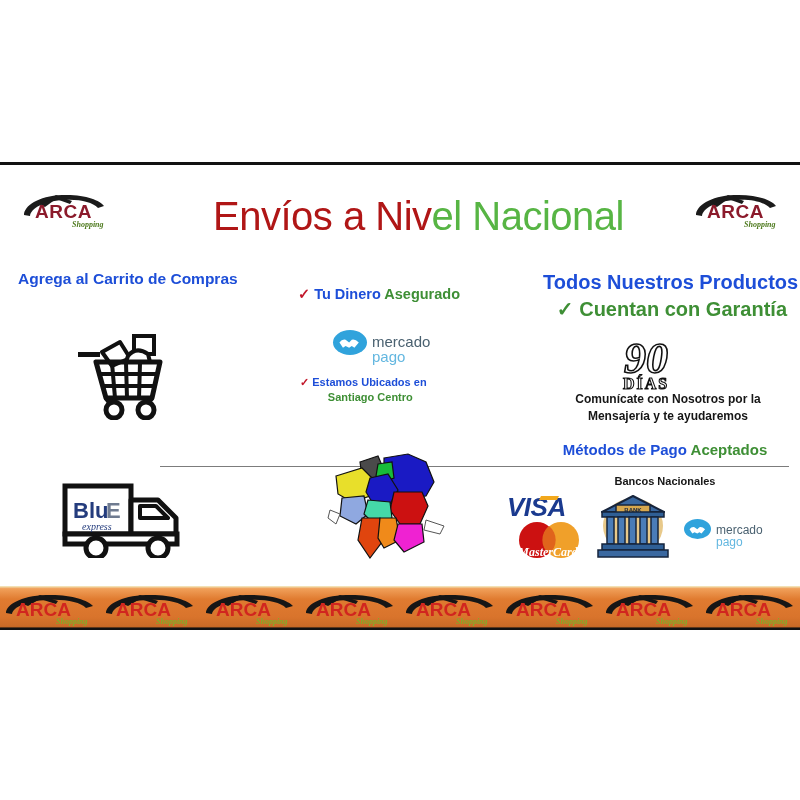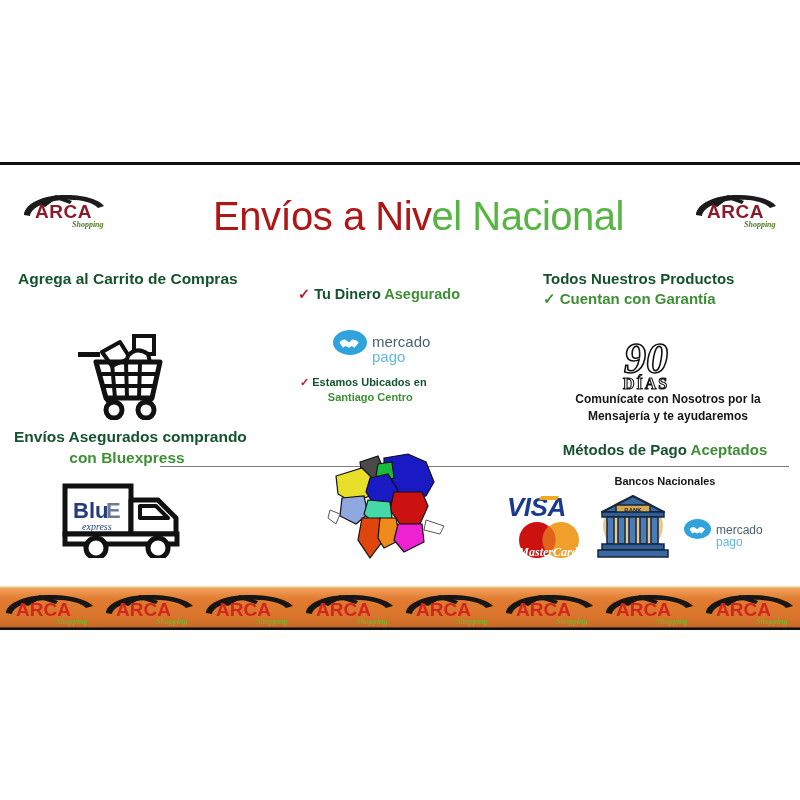--- a/index.html
+++ b/index.html
@@ -47,39 +47,39 @@
   .t-red   { color: #b01616; }
   .t-green { color: #57b544; }
 
   
   .hdr {
     position: absolute;
     font-weight: bold;
     line-height: 1.35;
     white-space: nowrap;
   }
-  .hdr .red   { color: #14532d; }
+  .hdr .red   { color: #1d4ed8; }
   .hdr .green { color: #3e8f35; }
   .chk { font-weight: bold; }
   .chk.red   { color: #c2182b; }
   .chk.green { color: #3e8f35; }
 
   
   #h-carrito   { left: 18px;  top: 269px; font-size: 15.5px; }
   #h-carrito .l2 { display:block; padding-left: 12px; }
   #h-bluex     { left: 14px;  top: 427px; font-size: 15.5px; text-align:center; width: 226px; }
   #h-bluex .l2 { display:block; }
 
   
   #h-dinero    { left: 298px; top: 285px; font-size: 14.5px; }
   #h-ubicados  { left: 300px; top: 375px; font-size: 11px; }
   #h-ubicados .l2 { display:block; text-align:center; padding-left: 14px; }
 
   
-  #h-productos { left: 543px; top: 269px; font-size: 15px; text-align:left; width: 244px;}
+  #h-productos { left: 543px; top: 269px; font-size: 20px; text-align:right; width: 244px;}
   #h-productos .l2 { display:block; }
   #h-metodos   { left: 540px; top: 440px; font-size: 15px; text-align:center; width: 250px; }
 
   
   .rule {
     position: absolute;
     height: 1px;
     background: #7c7c7c;
   }
   #rule-bluex  { left: 160px; top: 466px; width: 300px; }
@@ -204,24 +204,20 @@
       <path d="M24 30 L88 30 L80 66 L34 66 Z" fill="none" stroke="#111" stroke-width="5" stroke-linejoin="round"></path>
       <path d="M27 42 L86 42 M30 54 L83 54" stroke="#111" stroke-width="4"></path>
       <path d="M40 31 L43 66 M54 31 L55 66 M68 31 L67 66" stroke="#111" stroke-width="4"></path>
 
       <circle cx="42" cy="78" r="8" fill="none" stroke="#111" stroke-width="5"></circle>
       <circle cx="74" cy="78" r="8" fill="none" stroke="#111" stroke-width="5"></circle>
       <path d="M34 66 L38 71 M80 66 L76 71" stroke="#111" stroke-width="5"></path>
     </svg>
   </div>
 
-  <div class="hdr" id="h-bluex">
-    <span class="red">Envíos Asegurados comprando</span>
-    <span class="l2 green">con Bluexpress</span>
-  </div>
   <div class="rule" id="rule-bluex"></div>
 
   <div id="truck">
     <svg viewBox="0 0 150 80">
 
       <rect x="5" y="8" width="66" height="48" fill="#fff" stroke="#111" stroke-width="5"></rect>
 
       <path d="M71 22 L98 22 L116 40 L116 56 L71 56 Z" fill="#fff" stroke="#111" stroke-width="5" stroke-linejoin="round"></path>
       <path d="M80 28 L96 28 L108 40 L80 40 Z" fill="#fff" stroke="#111" stroke-width="4" stroke-linejoin="round"></path>
 

